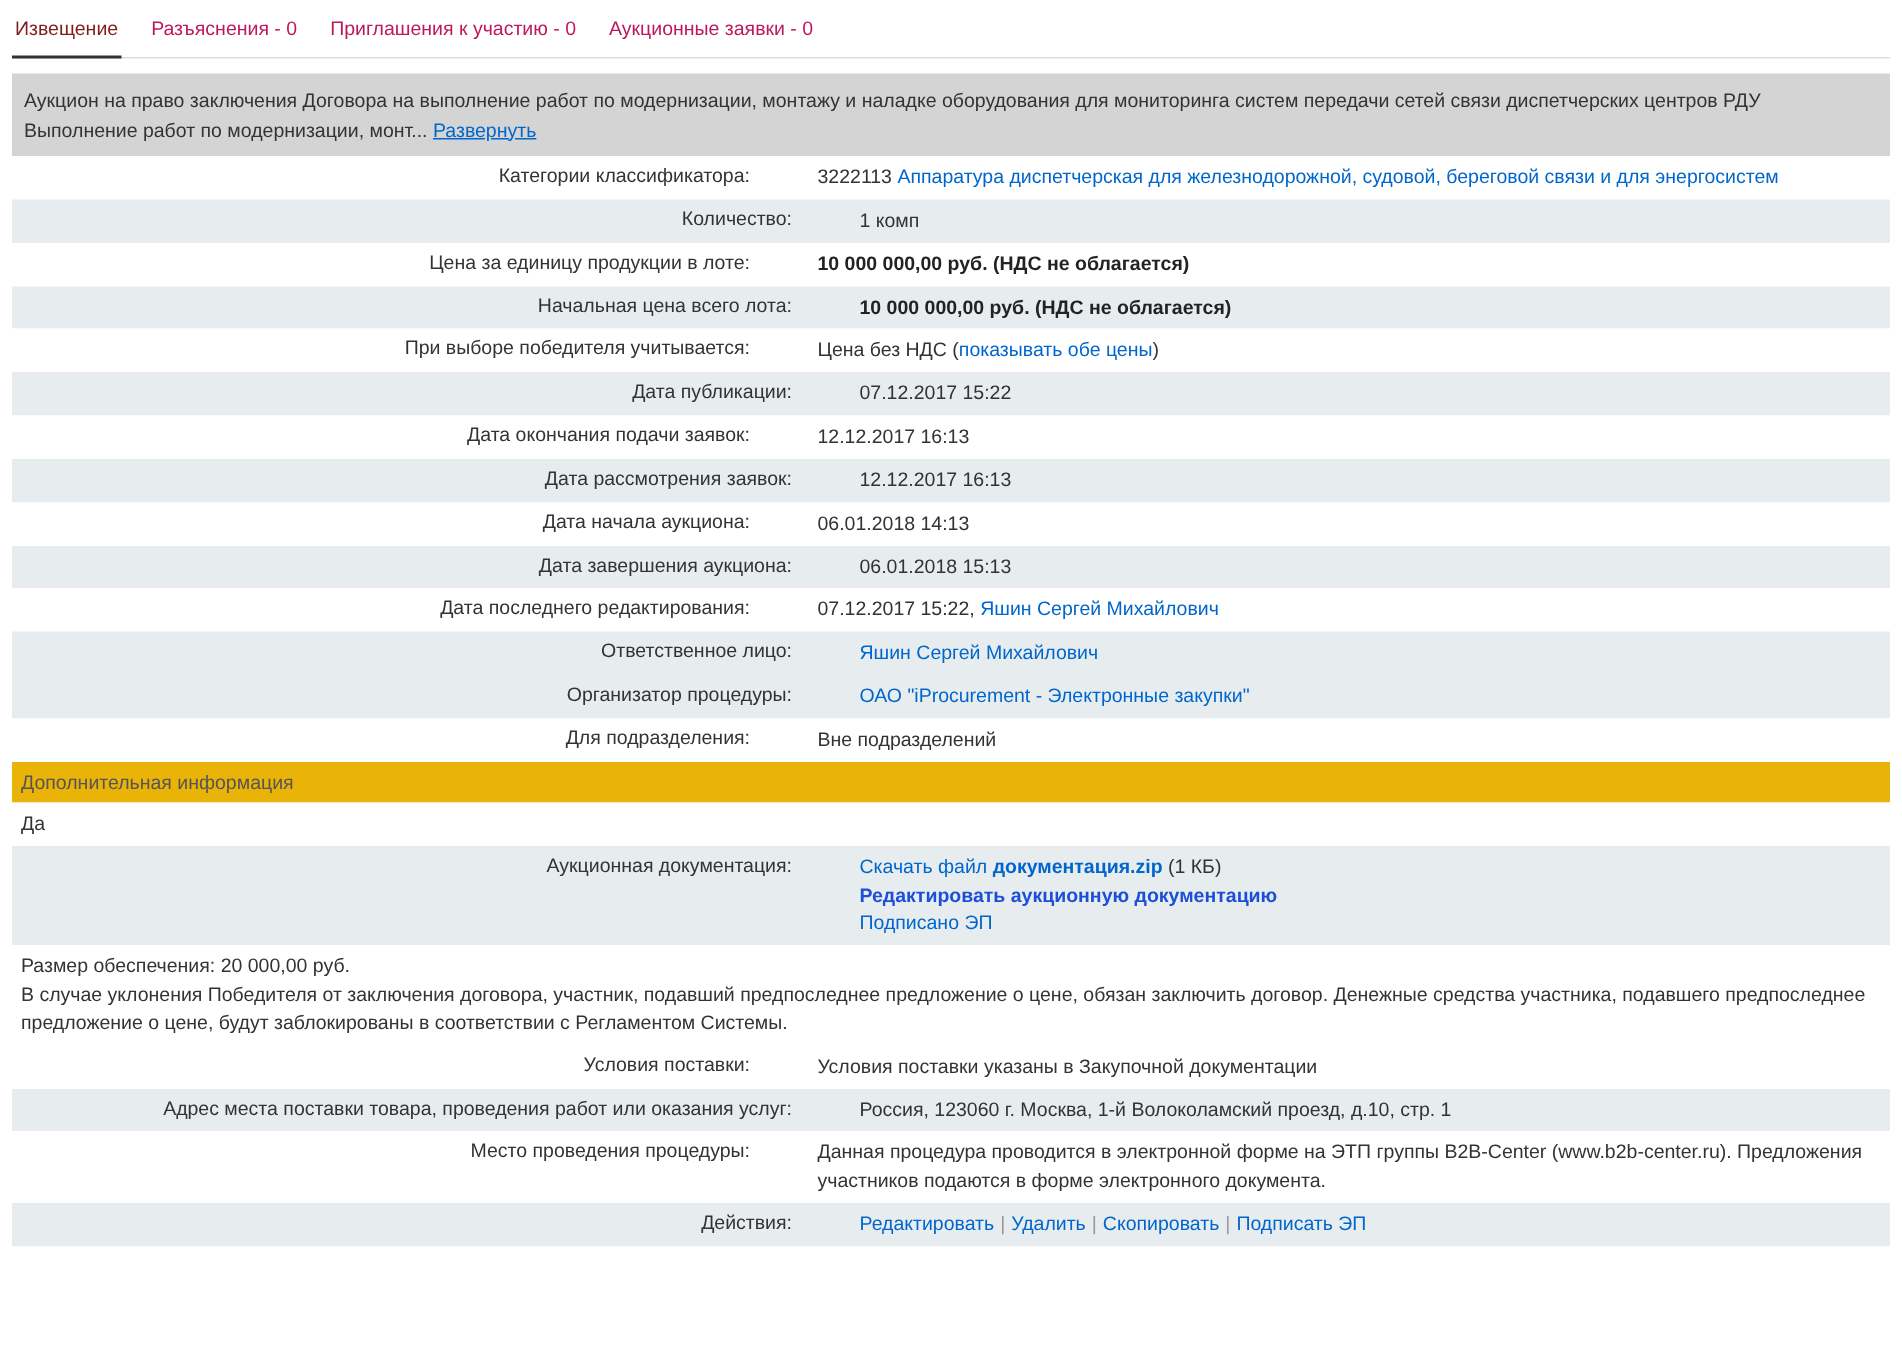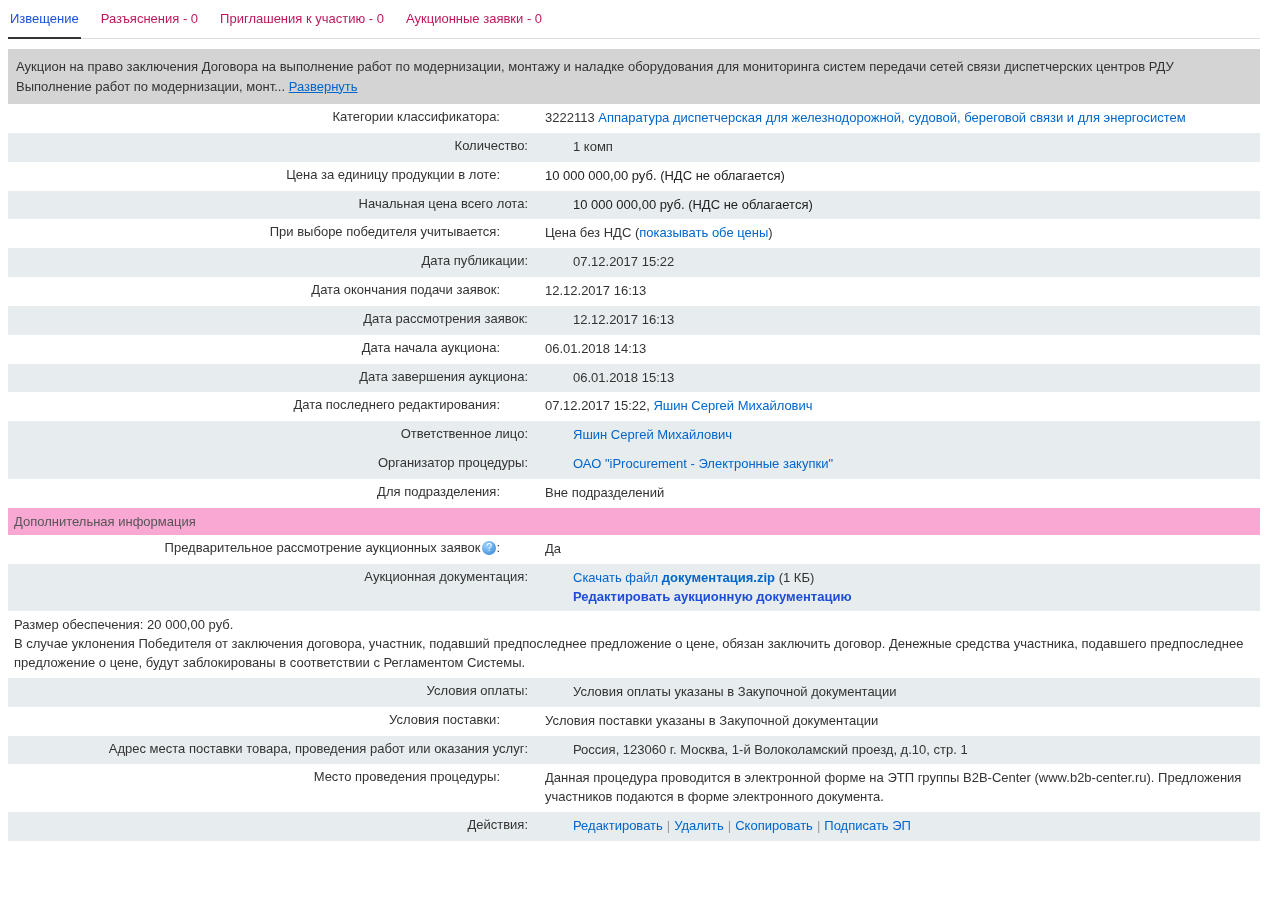--- a/index.html
+++ b/index.html
@@ -17,61 +17,61 @@
     border-bottom: 1px solid #ddd;
     padding-bottom: 6px;
     margin-bottom: 10px;
   }
   .tab {
     color: #be185d;
     cursor: pointer;
     padding: 3px 2px 6px 2px;
   }
   .tab.active {
-    color: #1d4ed8;
+    color: #7f1d1d;
     border-bottom: 2px solid #333;
     margin-bottom: -7px;
   }
   .header-box {
     background: #d4d4d4;
     padding: 8px 8px;
     line-height: 1.5;
     color: #333;
   }
   .header-box a {
     color: #0066cc;
     text-decoration: underline;
   }
   .info-table {
     width: 100%;
     border-collapse: collapse;
   }
   .info-row { display: flex; gap: 33px; }
   .info-row.odd { background: #fff; }
   .info-row.even { background: #e7ecef; padding-left: 28px; }
-  .info-row.section { background: #f9a8d4; }
+  .info-row.section { background: #eab308; }
   .label-cell {
     width: 498px;
     min-width: 498px;
     text-align: right;
     padding: 5px 6px 5px 6px;
     color: #333;
   }
   .value-cell {
     flex: 1;
     padding: 5px 6px 5px 6px;
     color: #333;
     line-height: 1.45;
   }
   .section-cell {
     padding: 6px 6px;
     color: #555;
   }
   a.link { color: #0066cc; text-decoration: none; cursor: pointer; }
-  .bold { font-weight: normal; color: #222; }
+  .bold { font-weight: bold; color: #222; }
   .bold-link { font-weight: bold; color: #1d4ed8; text-decoration: none; cursor: pointer;}
   .sep { color: #999; padding: 0 4px; }
   .help-icon {
     display: inline-block;
     width: 14px; height: 14px;
     border-radius: 50%;
     background: radial-gradient(circle at 35% 30%, #9fd4ff, #2a7fd1);
     color: #fff;
     font-size: 10px;
     line-height: 14px;
@@ -179,49 +179,45 @@
   <div class="info-row odd">
     <div class="label-cell">Для подразделения:</div>
     <div class="value-cell">Вне подразделений</div>
   </div>
 
   <div class="info-row section">
     <div class="section-cell">Дополнительная информация</div>
   </div>
 
   <div class="info-row odd">
-    <div class="label-cell">
-      <span>Предварительное рассмотрение аукционных заявок</span><span class="help-icon">?</span>:
-    </div>
     <div class="value-cell">Да</div>
   </div>
 
   <div class="info-row even">
     <div class="label-cell">Аукционная документация:</div>
     <div class="value-cell">
       <div>
         <a class="link"><span>Скачать файл </span><b>документация.zip</b></a><span> (1 КБ)</span>
       </div>
       <div>
         <a class="bold-link">Редактировать аукционную документацию</a>
       </div>
+      <div>
+        <a class="link">Подписано ЭП</a>
+      </div>
     </div>
   </div>
 
   <div class="info-row odd">
     <div class="value-cell">
       <div>Размер обеспечения: 20 000,00 руб.</div>
       <div>В случае уклонения Победителя от заключения договора, участник, подавший предпоследнее предложение о цене, обязан заключить договор. Денежные средства участника, подавшего предпоследнее предложение о цене, будут заблокированы в соответствии с Регламентом Системы.</div>
     </div>
   </div>
 
-  <div class="info-row even">
-    <div class="label-cell">Условия оплаты:</div>
-    <div class="value-cell">Условия оплаты указаны в Закупочной документации</div>
-  </div>
 
   <div class="info-row odd">
     <div class="label-cell">Условия поставки:</div>
     <div class="value-cell">Условия поставки указаны в Закупочной документации</div>
   </div>
 
   <div class="info-row even">
     <div class="label-cell">Адрес места поставки товара, проведения работ или оказания услуг:</div>
     <div class="value-cell">Россия, 123060 г. Москва, 1-й Волоколамский проезд, д.10, стр. 1</div>
   </div>

